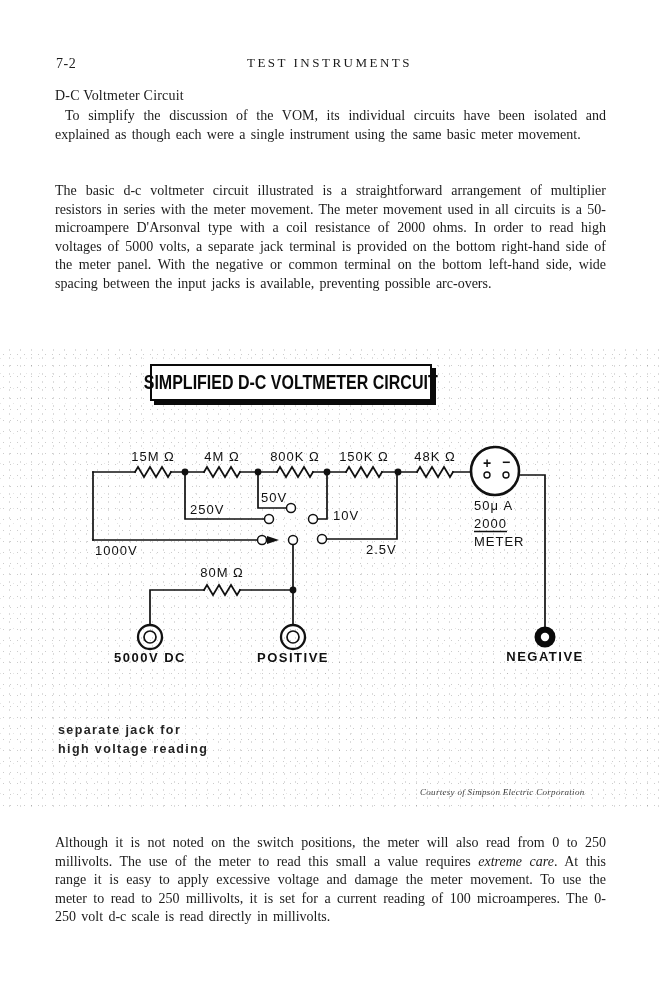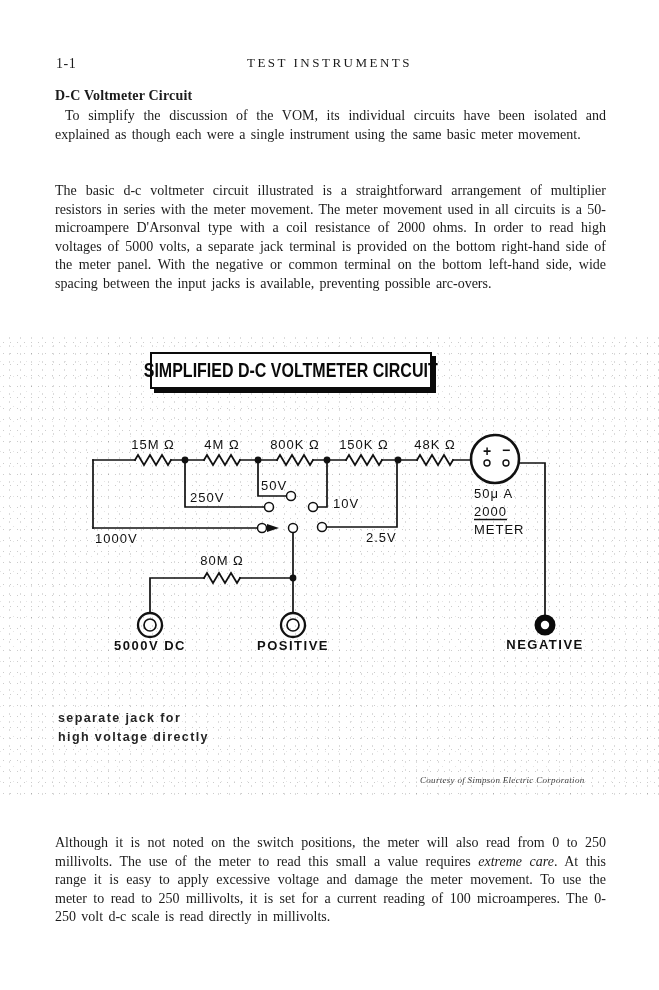--- a/index.html
+++ b/index.html
@@ -7,32 +7,32 @@
     position:relative;
     width:659px;height:990px;
     background:#fff;
     font-family:"Liberation Serif", serif;
     color:#1b1b1b;
     overflow:hidden;
   }
   .hdr-num{position:absolute;left:56px;top:56px;font-size:14px;letter-spacing:.5px;}
   .hdr-title{position:absolute;left:0;top:55px;width:100%;text-align:center;
     font-size:13px;letter-spacing:2.5px;}
-  .sec-heading{position:absolute;left:55px;top:88px;font-size:14px;font-weight:bold;
+  .sec-heading{position:absolute;left:55px;top:88px;font-size:14px;font-weight:normal;
     letter-spacing:.2px;margin:0;}
   .para{position:absolute;left:55px;width:551px;font-size:14px;line-height:18.6px;
     text-align:justify;word-spacing:1.8px;margin:0;}
   .p1{top:107px;text-indent:10px;}
   .p2{top:182px;}
   .p3{top:821px;margin-top:13px;}
   .ital{font-style:italic;}
 
   
   .figure{
-    position:absolute;left:0;top:337px;width:659px;height:458px;
+    position:absolute;left:0;top:349px;width:659px;height:458px;
     background-image:
       radial-gradient(circle, rgba(0,0,0,.20) .7px, transparent .9px),
       radial-gradient(circle, rgba(0,0,0,.14) .6px, transparent .8px),
       radial-gradient(circle, rgba(0,0,0,.10) .5px, transparent .7px);
     background-size:7px 11px, 11px 8px, 13px 15px;
     background-position:0 0, 4px 5px, 7px 2px;
   }
   .banner{
     position:absolute;left:150px;top:15px;width:278px;height:33px;
     background:#fff;border:2px solid #0a0a0a;
@@ -61,21 +61,21 @@
     fill:#111;font-size:13px;letter-spacing:1px;
   }
   svg text.sign{font-size:14px;font-weight:bold;letter-spacing:0;}
   svg text.jack{font-weight:bold;letter-spacing:1.5px;font-size:13px;}
 </style>
 </head>
 <body>
 
 <div class="page">
 
-  <span class="hdr-num">1-1</span>
+  <span class="hdr-num">7-2</span>
   <div class="hdr-title">TEST INSTRUMENTS</div>
 
   <h2 class="sec-heading">D-C Voltmeter Circuit</h2>
 
   <p class="para p1">To simplify the discussion of the VOM, its individual circuits have been isolated and explained as though each were a single instrument using the same basic meter movement.</p>
   <p class="para p2">The basic d-c voltmeter circuit illustrated is a straightforward arrangement of multiplier resistors in series with the meter movement. The meter movement used in all circuits is a 50-microampere D'Arsonval type with a coil resistance of 2000 ohms. In order to read high voltages of 5000 volts, a separate jack terminal is provided on the bottom right-hand side of the meter panel. With the negative or common terminal on the bottom left-hand side, wide spacing between the input jacks is available, preventing possible arc-overs.</p>
 
   <div class="figure">
 
     <div class="banner">
@@ -174,21 +174,21 @@
       <text x="366" y="205">2.5V</text>
       <text x="95" y="206">1000V</text>
 
       <text class="jack" x="150" y="313" text-anchor="middle">5000V DC</text>
       <text class="jack" x="293" y="313" text-anchor="middle">POSITIVE</text>
       <text class="jack" x="545" y="312" text-anchor="middle">NEGATIVE</text>
     </svg>
 
     <div class="callout callout-left">
       <div>separate jack for</div>
-      <div>high voltage directly</div>
+      <div>high voltage reading</div>
     </div>
 
     <div class="credit">Courtesy of Simpson Electric Corporation</div>
   </div>
 
   <p class="para p3"><span>Although it is not noted on the switch positions, the meter will also read from 0 to 250 millivolts. The use of the meter to read this small a value requires </span><span class="ital">extreme care</span><span>. At this range it is easy to apply excessive voltage and damage the meter movement. To use the meter to read to 250 millivolts, it is set for a current reading of 100 microamperes. The 0-250 volt d-c scale is read directly in millivolts.</span></p>
 
 </div>
 
 </body></html>

